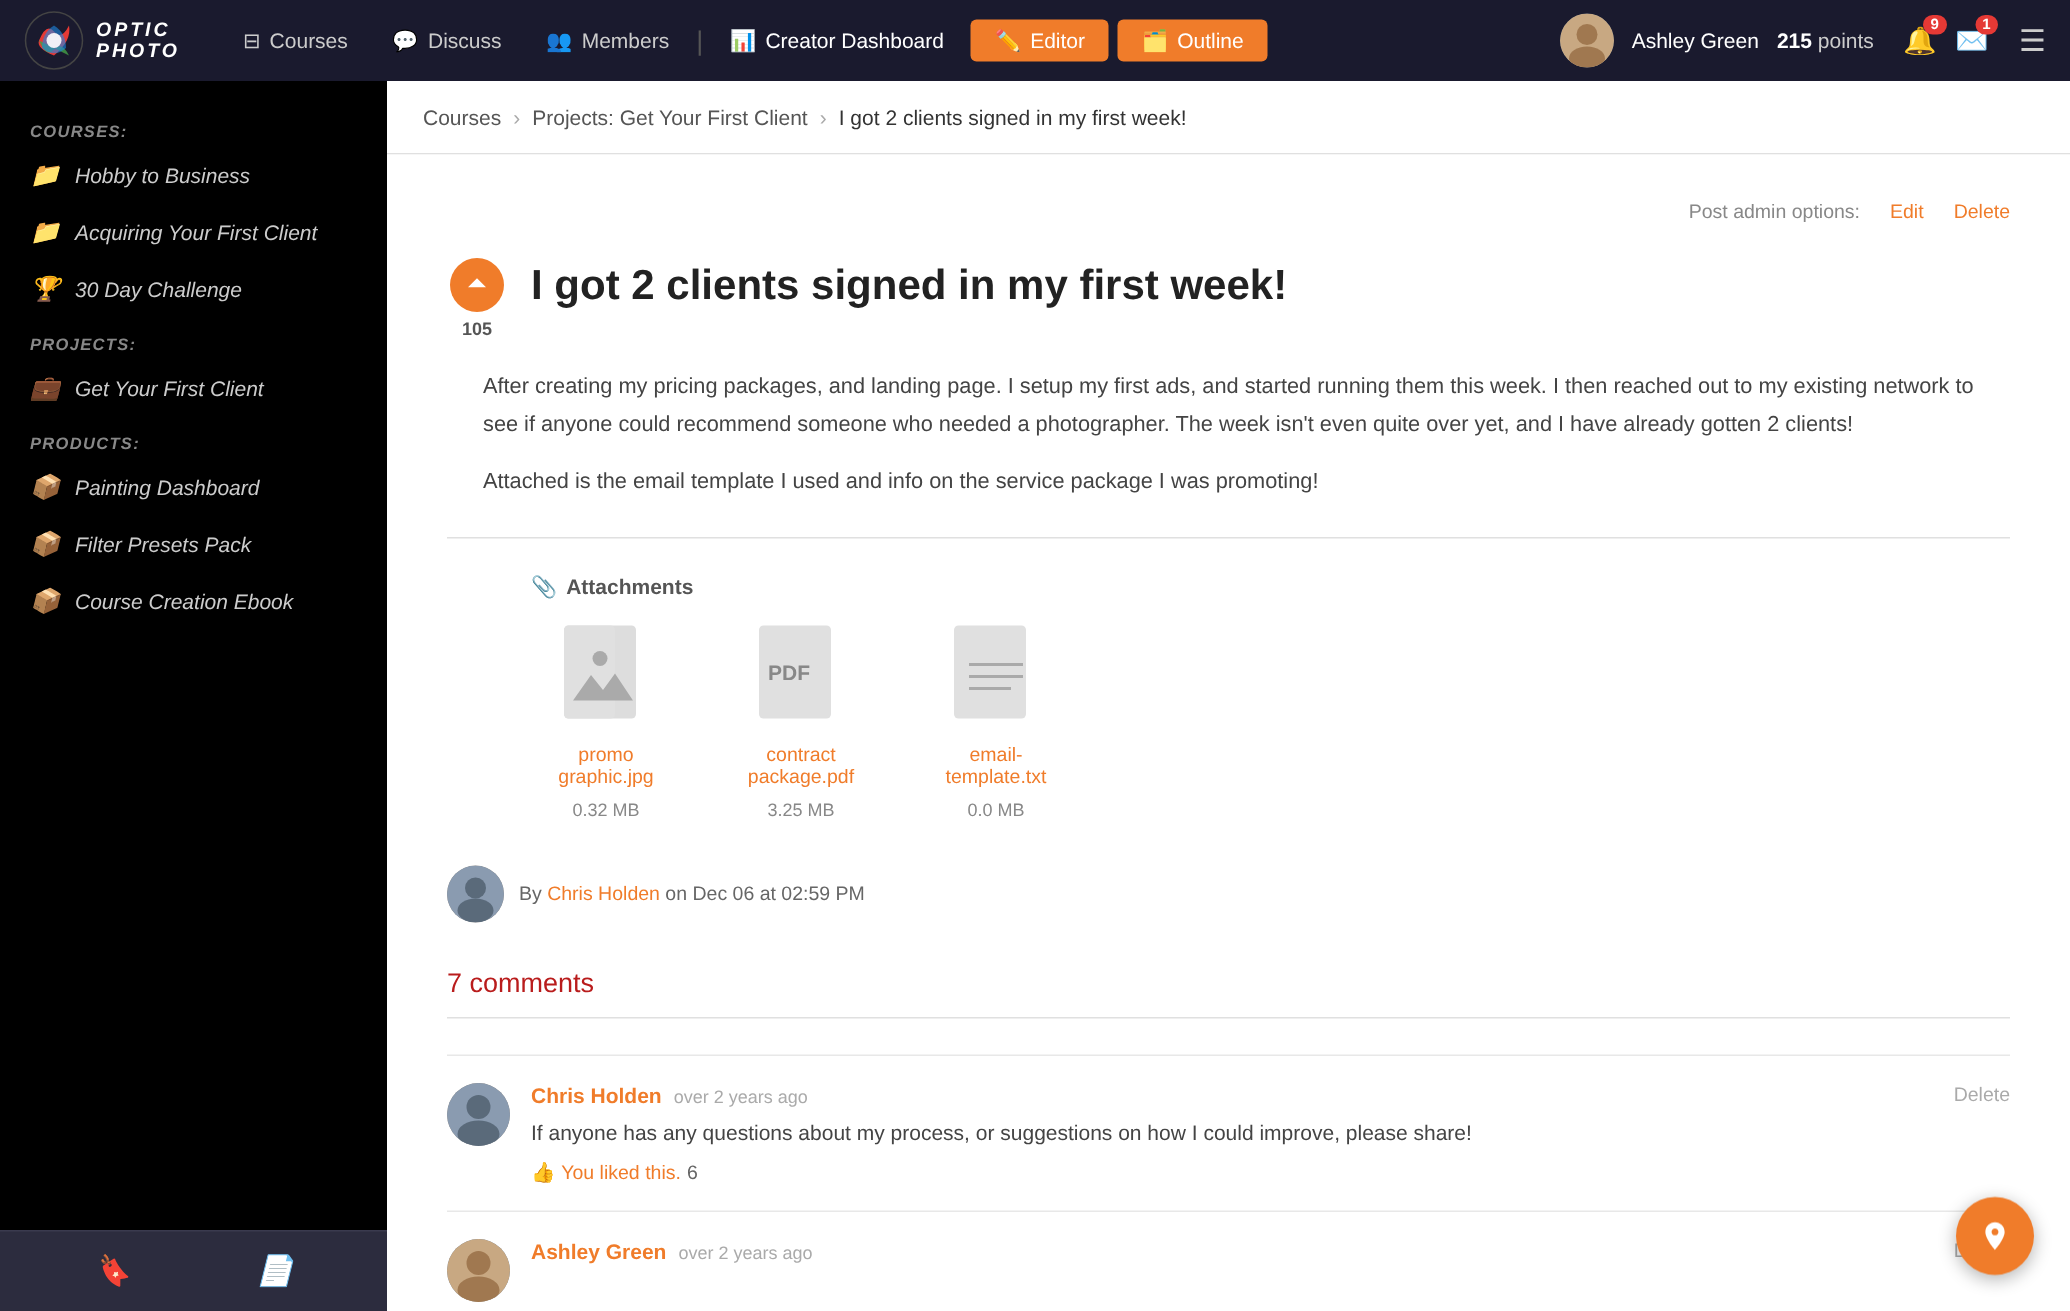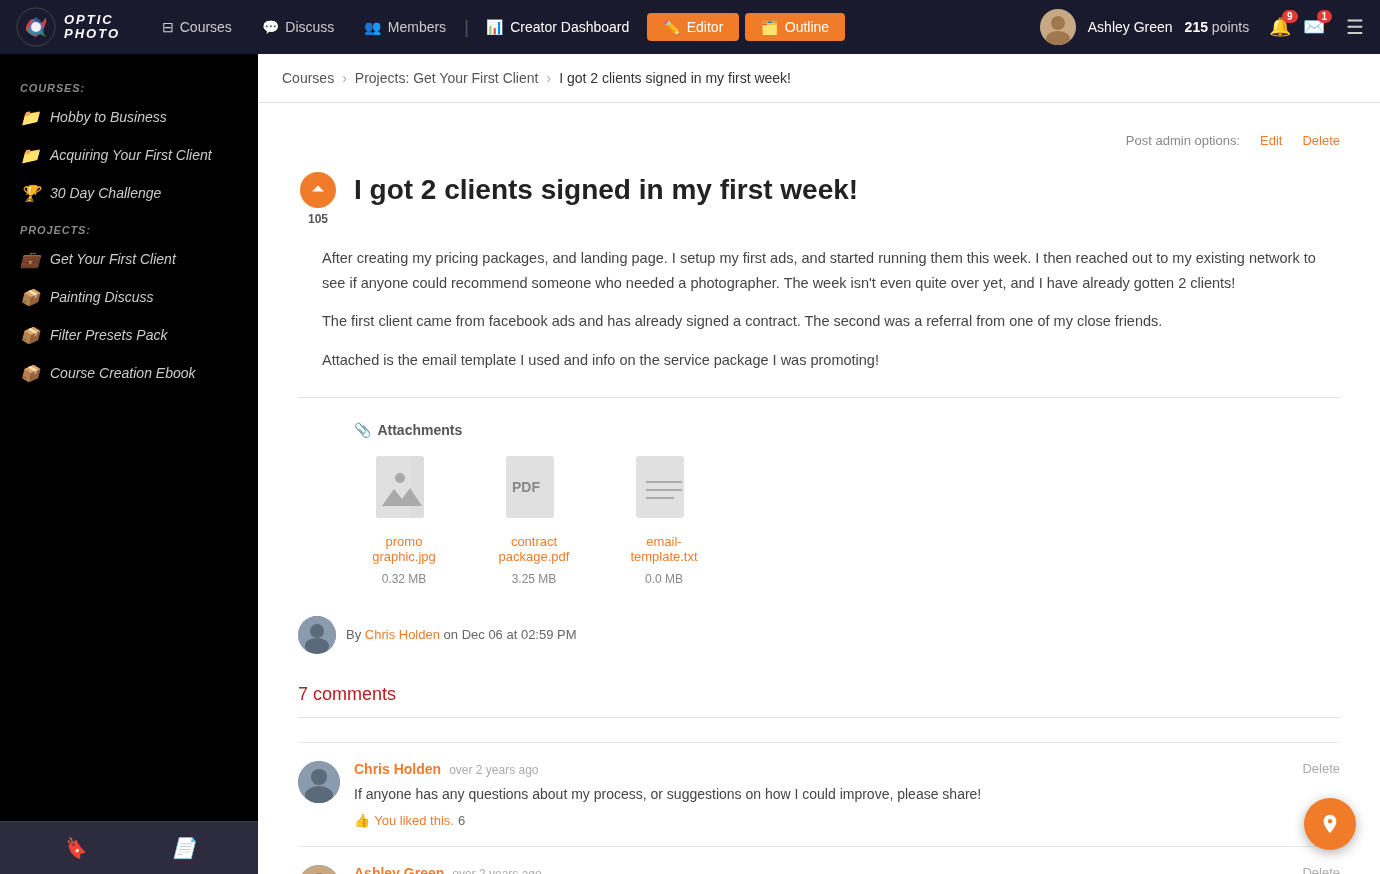--- a/index.html
+++ b/index.html
@@ -485,23 +485,24 @@
 
     <div>
       <div class="sidebar-section-label">PROJECTS:</div>
       <div class="sidebar-item">
         <div class="sidebar-icon icon-briefcase">💼</div>
         <span>Get Your First Client</span>
       </div>
     </div>
 
     <div>
+      <div class="sidebar-section-label">PRODUCTS:</div>
       <div class="sidebar-item">
         <div class="sidebar-icon icon-product">📦</div>
-        <span>Painting Discuss</span>
+        <span>Painting Dashboard</span>
       </div>
       <div class="sidebar-item">
         <div class="sidebar-icon icon-product">📦</div>
         <span>Filter Presets Pack</span>
       </div>
       <div class="sidebar-item">
         <div class="sidebar-icon icon-product">📦</div>
         <span>Course Creation Ebook</span>
       </div>
     </div>
@@ -537,21 +538,20 @@
                 <path d="M4 14l8-8 8 8z"></path>
               </svg>
           </div>
           <span class="vote-count">105</span>
         </div>
         <h1 class="post-title">I got 2 clients signed in my first week!</h1>
       </div>
 
       <div class="post-body">
         <p>After creating my pricing packages, and landing page. I setup my first ads, and started running them this week. I then reached out to my existing network to see if anyone could recommend someone who needed a photographer. The week isn't even quite over yet, and I have already gotten 2 clients!</p>
-        <p>The first client came from facebook ads and has already signed a contract. The second was a referral from one of my close friends.</p>
         <p>Attached is the email template I used and info on the service package I was promoting!</p>
       </div>
 
       <hr class="divider">
 
       <div class="attachments-section">
         <div class="attachments-title">
           <span>📎</span>
           <span>Attachments</span>
         </div>

